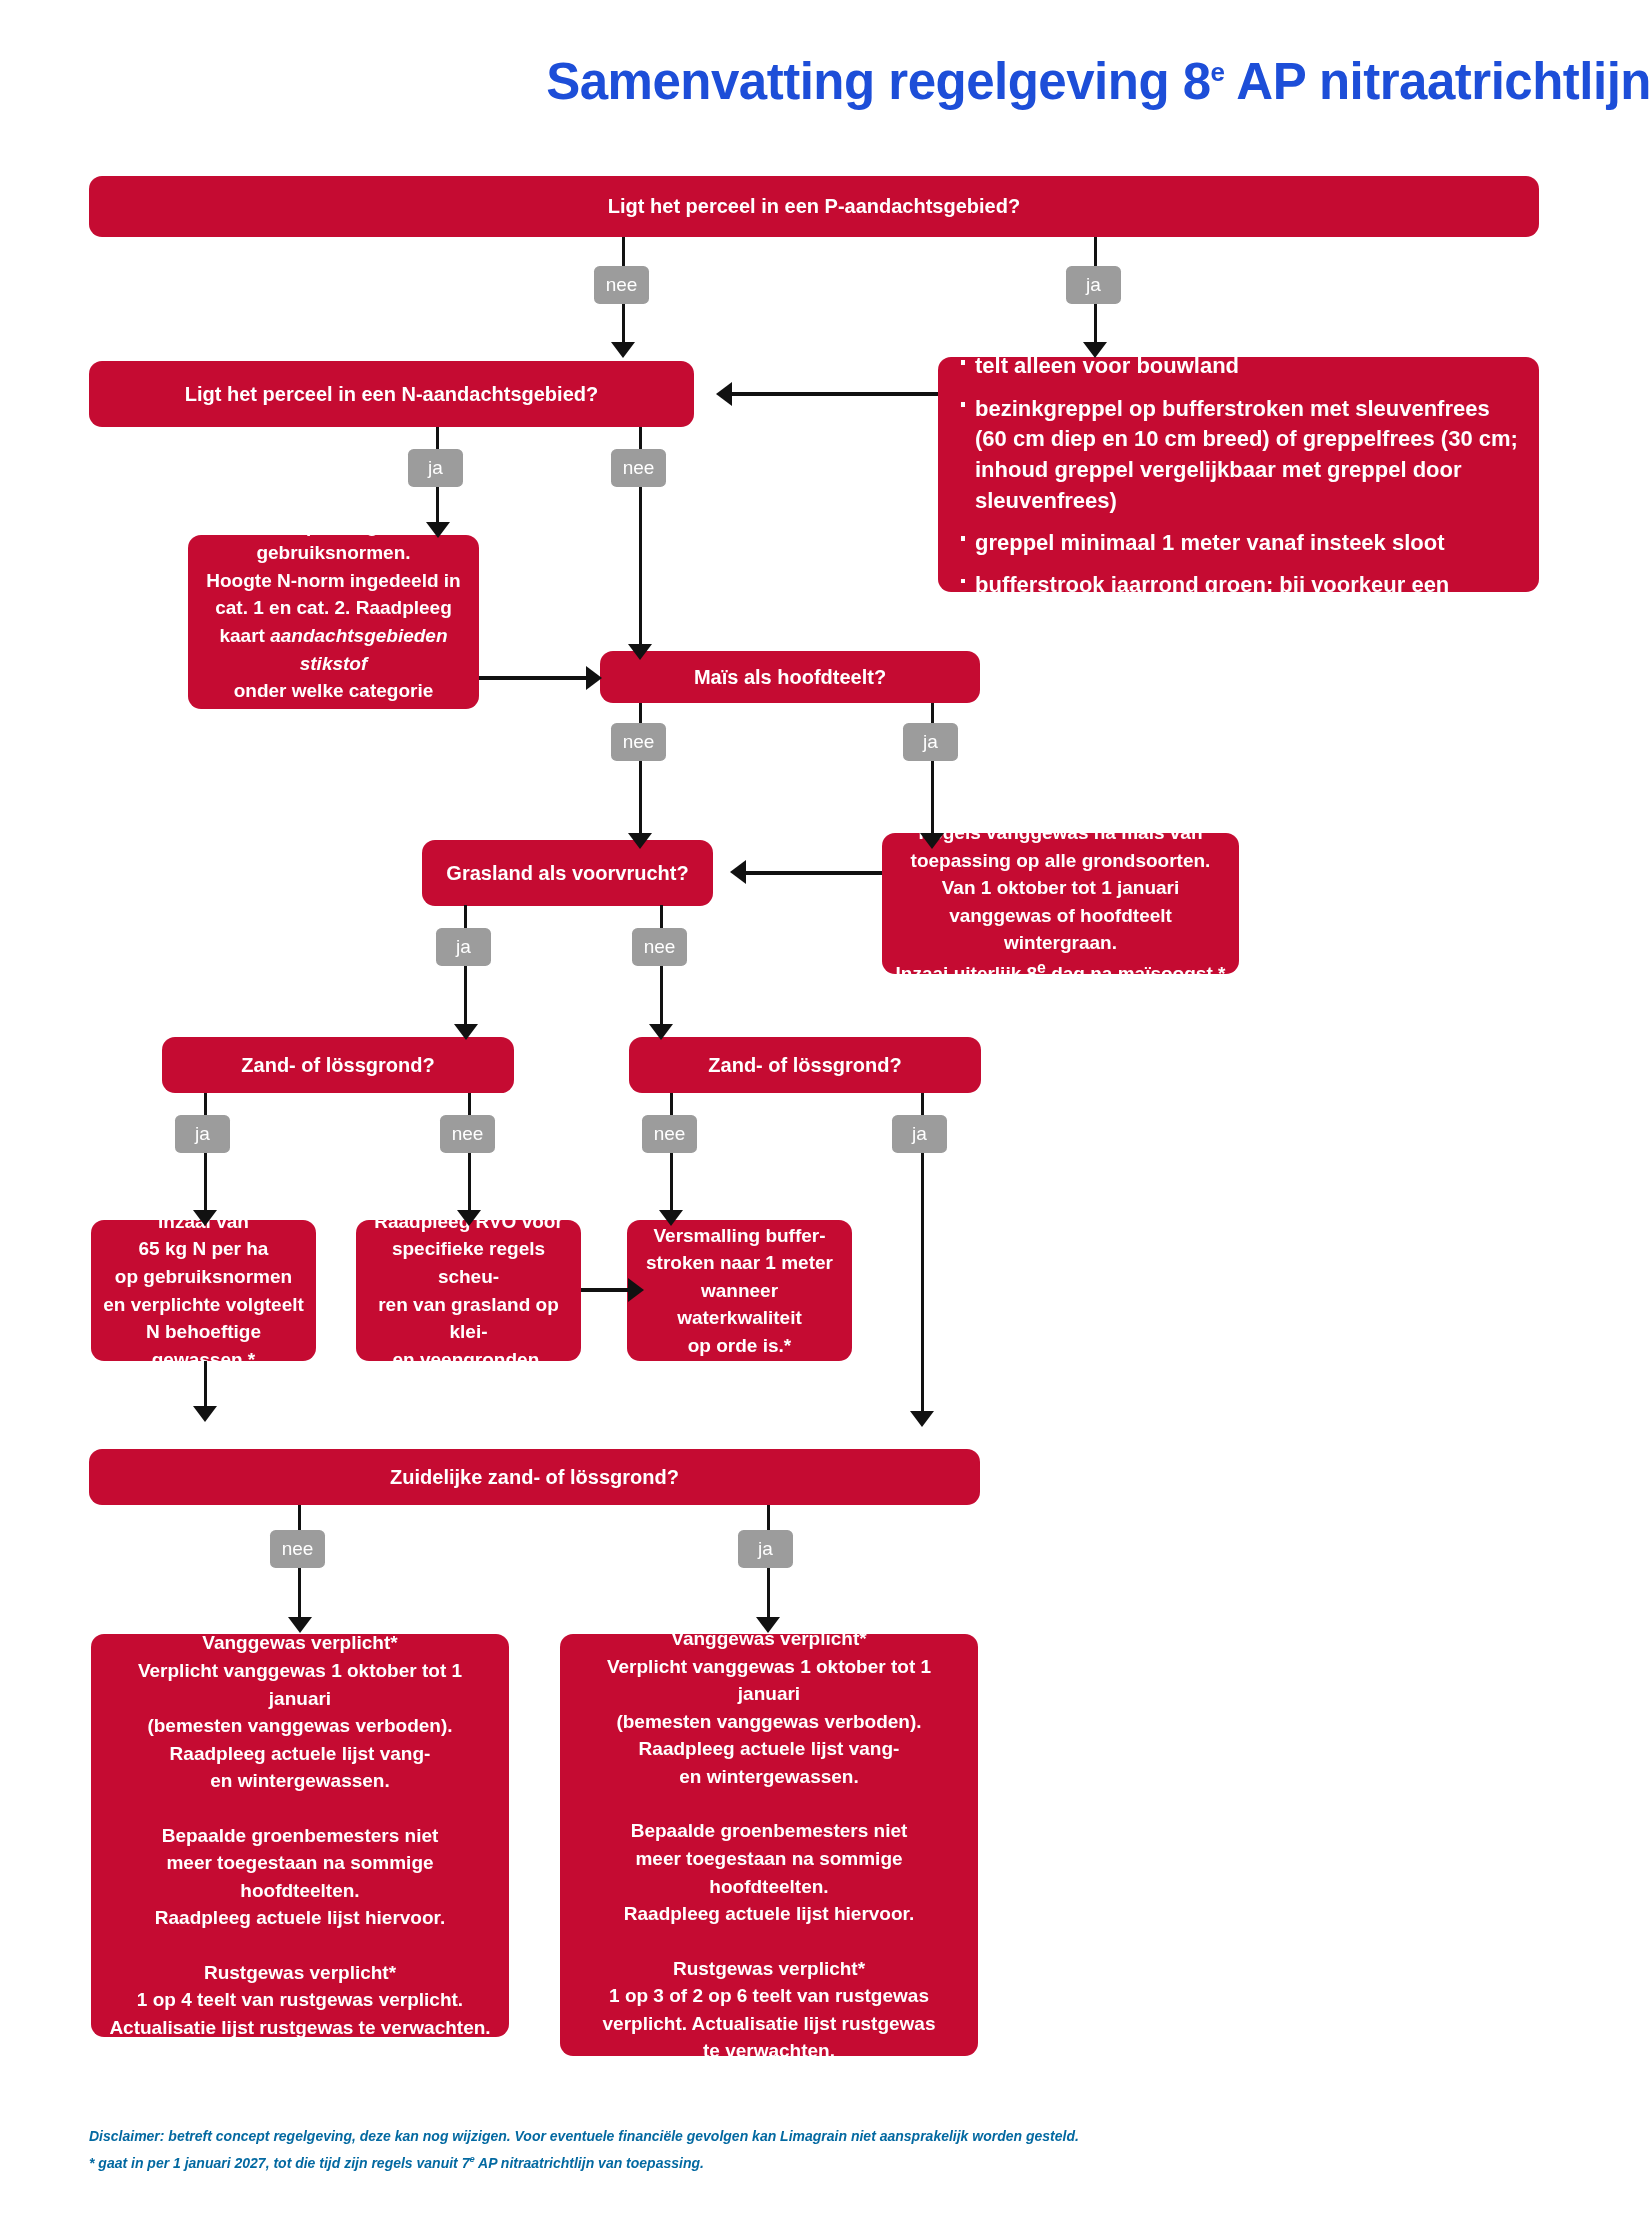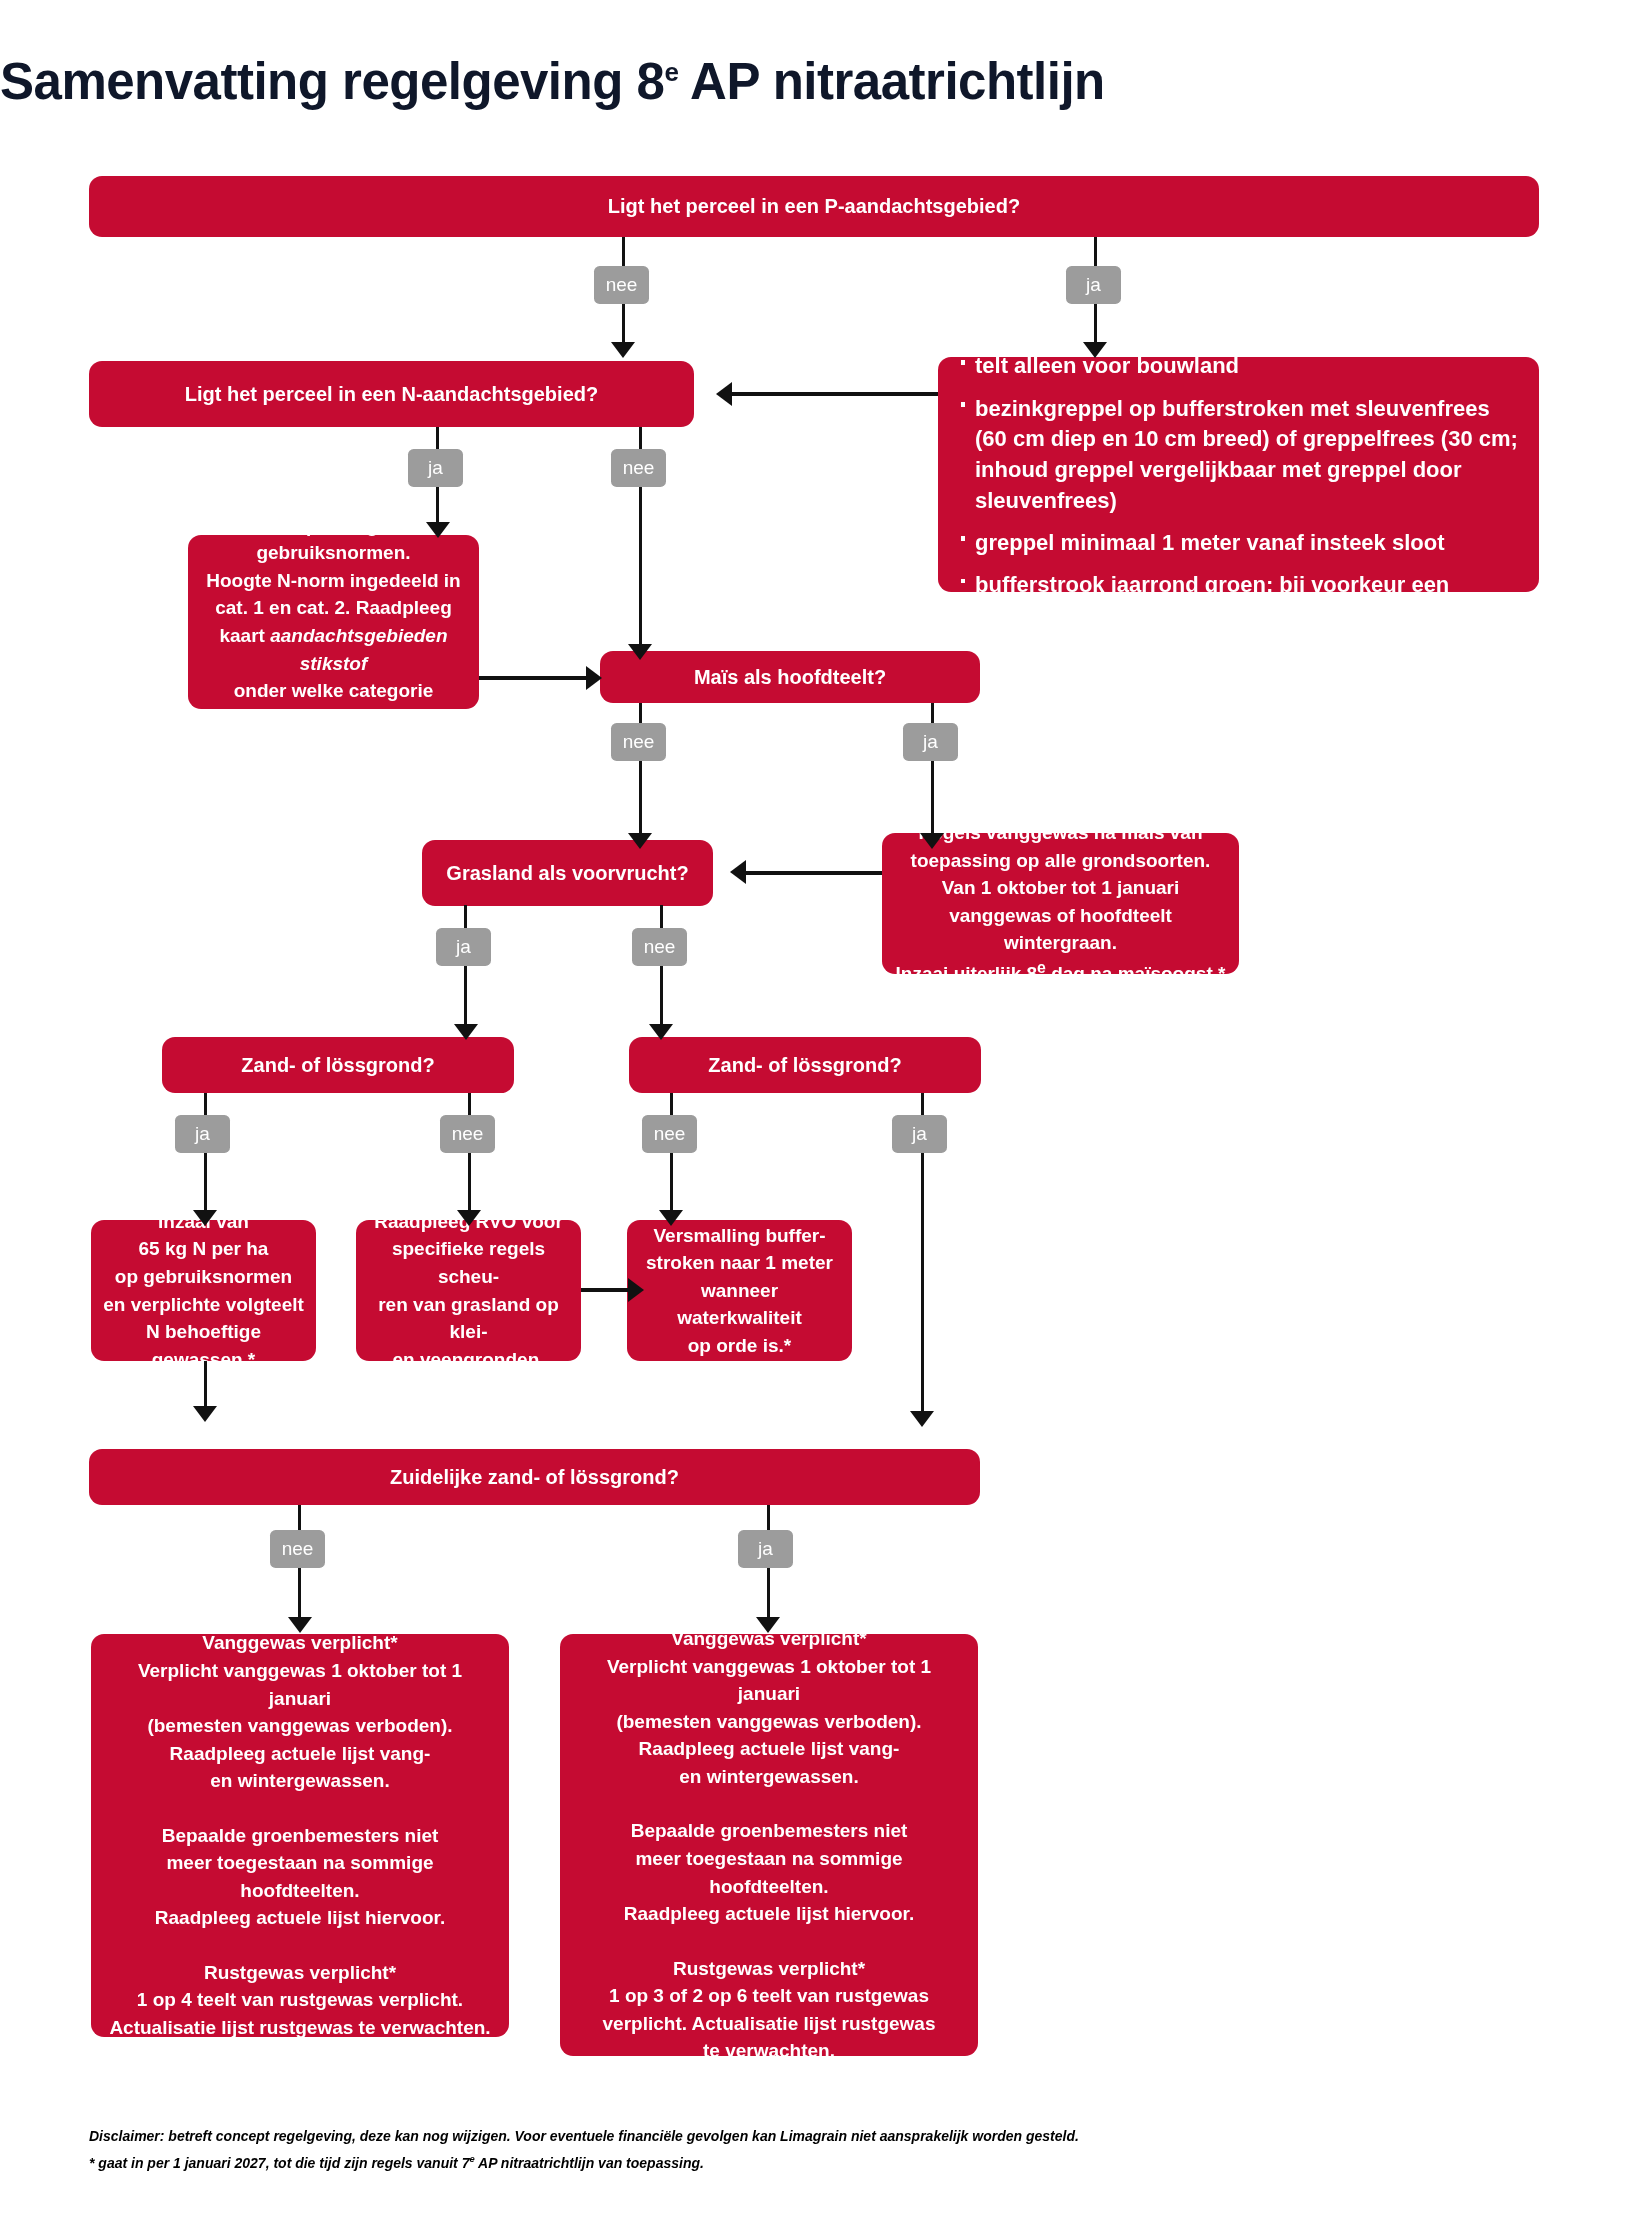--- a/index.html
+++ b/index.html
@@ -6,22 +6,22 @@
   html,body{margin:0;padding:0;background:#ffffff;}
   body{
     width:1651px;height:2216px;position:relative;overflow:hidden;
     font-family:"Liberation Sans","DejaVu Sans",sans-serif;
     -webkit-font-smoothing:antialiased;
   }
   #stage{position:absolute;left:0;top:0;width:1651px;height:2216px;}
 
   
   .title{
-    position:absolute;left:0;top:52px;width:1651px;text-align:left;
-    font-size:51px;font-weight:700;color:#0f172a;letter-spacing:-0.5px;
+    position:absolute;left:0;top:52px;width:1651px;text-align:right;
+    font-size:51px;font-weight:700;color:#1d4ed8;letter-spacing:-0.5px;
   }
   .title sup{font-size:26px;vertical-align:super;line-height:0;}
 
   
   .node{
     position:absolute;box-sizing:border-box;
     background:#C50B32;color:#ffffff;border-radius:13px;
     display:flex;align-items:center;justify-content:center;
     text-align:center;line-height:1.45;font-weight:600;
     padding:8.4px 12.2px;
@@ -69,21 +69,21 @@
   }
   .arrow-right{
     position:absolute;width:0;height:0;z-index:3;
     border-top:12.2px solid transparent;border-bottom:12.2px solid transparent;
     border-left:16px solid #111;
   }
 
   
   .footer{
     position:absolute;left:89px;top:2124px;width:1361px;
-    font-style:italic;font-size:14px;color:#000000;line-height:1.85;font-weight:600;
+    font-style:italic;font-size:14px;color:#0369a1;line-height:1.85;font-weight:600;
   }
   .footer div{white-space:nowrap;}
   .footer sup{font-size:9.4px;}
 </style>
 </head>
 <body>
 
 <div id="stage">
 
   <div class="title"><span>Samenvatting regelgeving 8</span><sup>e</sup><span> AP nitraatrichtlijn</span></div>

